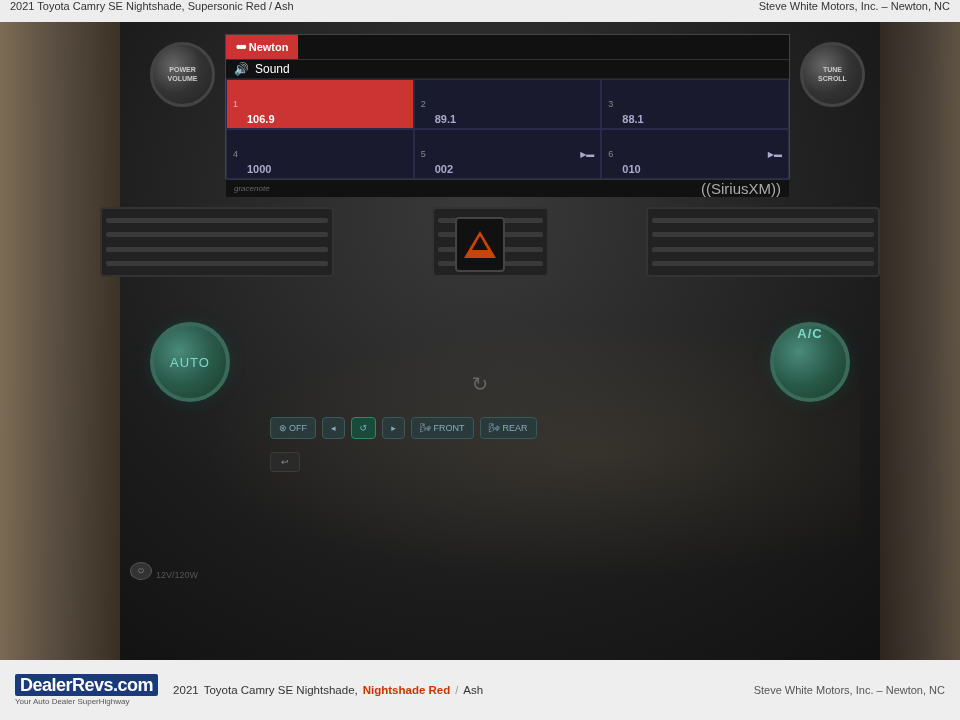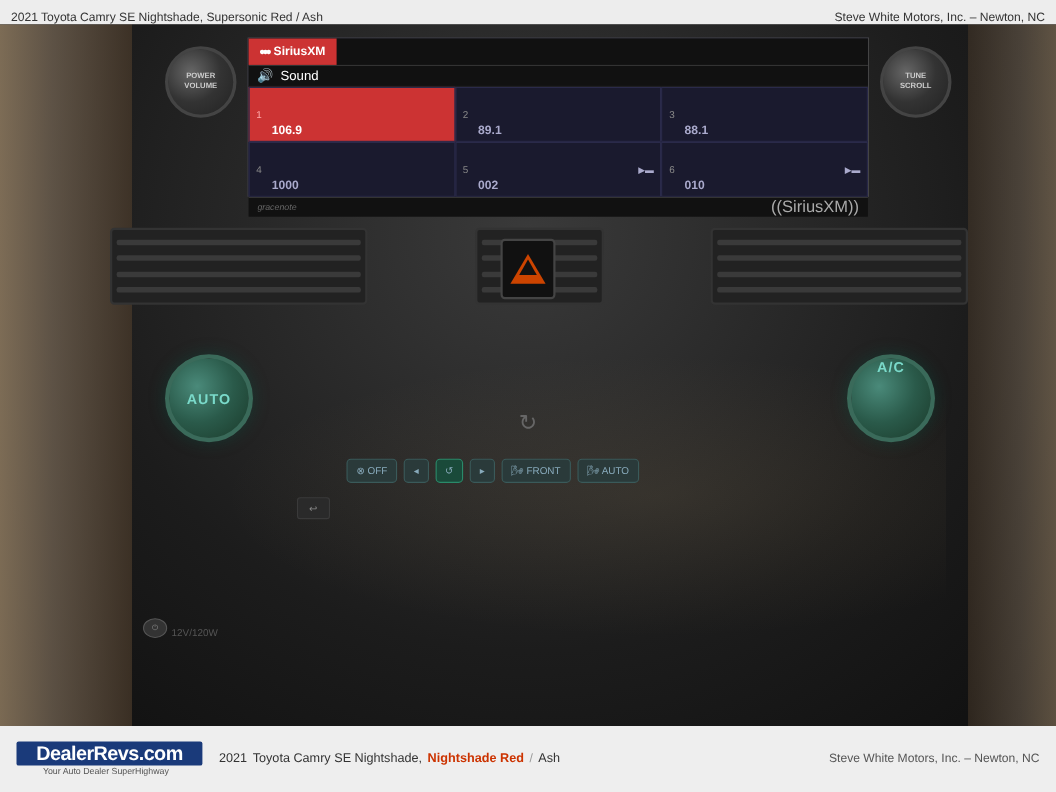--- a/index.html
+++ b/index.html
@@ -14,21 +14,21 @@
 
     
     .top-bar {
       position: absolute;
       top: 0;
       left: 0;
       right: 0;
       height: 22px;
       background: rgba(255,255,255,0.92);
       display: flex;
-      align-items: flex-end;
+      align-items: flex-start;
       justify-content: space-between;
       padding: 0 10px;
       font-size: 11px;
       color: #333;
       z-index: 10;
     }
     .top-bar-left { font-weight: 500; }
     .top-bar-right { font-weight: 500; }
 
     
@@ -302,21 +302,21 @@
       border-radius: 50%;
       border: 4px solid #3a6a5a;
       display: flex;
       align-items: center;
       justify-content: center;
       z-index: 6;
       box-shadow: 0 0 15px rgba(0,100,80,0.3);
     }
     .auto-label {
       font-size: 13px;
-      font-weight: bold;
+      font-weight: normal;
       color: #7adaca;
       letter-spacing: 1px;
     }
 
     
     .ac-knob {
       position: absolute;
       top: 300px;
       right: 110px;
       width: 80px;
@@ -340,21 +340,20 @@
     
     .climate-buttons {
       position: absolute;
       top: 395px;
       left: 270px;
       right: 200px;
       display: flex;
       gap: 6px;
       align-items: flex-start;
       z-index: 6;
-      margin-left: 45px;
     }
     .climate-btn {
       background: #2a3a3a;
       border: 1px solid #3a5a5a;
       border-radius: 4px;
       color: #8ab;
       font-size: 9px;
       padding: 5px 8px;
       text-align: center;
       cursor: pointer;
@@ -414,30 +413,29 @@
       display: flex;
       flex-direction: column;
       align-items: flex-start;
       margin-right: 15px;
     }
     .dealer-logo-badge {
       background: #1a3a7a;
       color: white;
       font-size: 18px;
       font-weight: 900;
-      padding: 2px 18px;
+      padding: 2px 5px;
       line-height: 1;
       border-radius: 2px;
       letter-spacing: -0.5px;
     }
     .dealer-logo-sub {
       font-size: 8px;
       color: #555;
       margin-top: 1px;
-      margin-left: 24px;
     }
 
     .bottom-car-info {
       flex: 1;
       display: flex;
       align-items: center;
       gap: 5px;
       font-size: 11.5px;
       color: #333;
       font-weight: 500;
@@ -513,21 +511,21 @@
 
   <div class="knob-right">
     <span class="knob-label">TUNE</span>
     <span class="knob-label">SCROLL</span>
   </div>
 
   <div class="screen-display">
     <div class="screen-header">
       <div class="options-btn">
         <span class="options-dots">•••</span>
-        <span>SiriusXM</span>
+        <span>Newton</span>
       </div>
     </div>
     <div class="sound-row">
       <span class="sound-icon">🔊</span>
       <span class="sound-label">Sound</span>
     </div>
     <div class="radio-grid">
       <div class="radio-cell active">
         <span class="radio-num">1</span>
         <span class="radio-freq">106.9</span>
@@ -603,21 +601,21 @@
   <div class="fan-icon-area">
     <span>↻</span>
   </div>
 
   <div class="climate-buttons">
     <div class="climate-btn">⊗ OFF</div>
     <div class="climate-btn">◂</div>
     <div class="climate-btn active">↺</div>
     <div class="climate-btn">▸</div>
     <div class="climate-btn">🌬 FRONT</div>
-    <div class="climate-btn">🌬 AUTO</div>
+    <div class="climate-btn">🌬 REAR</div>
   </div>
 
   <div class="fan-row">
     <div class="fan-btn">↩</div>
   </div>
 
   <div class="outlet-area">
     <div class="outlet-symbol">⏻</div>
     <span>12V/120W</span>
   </div>

